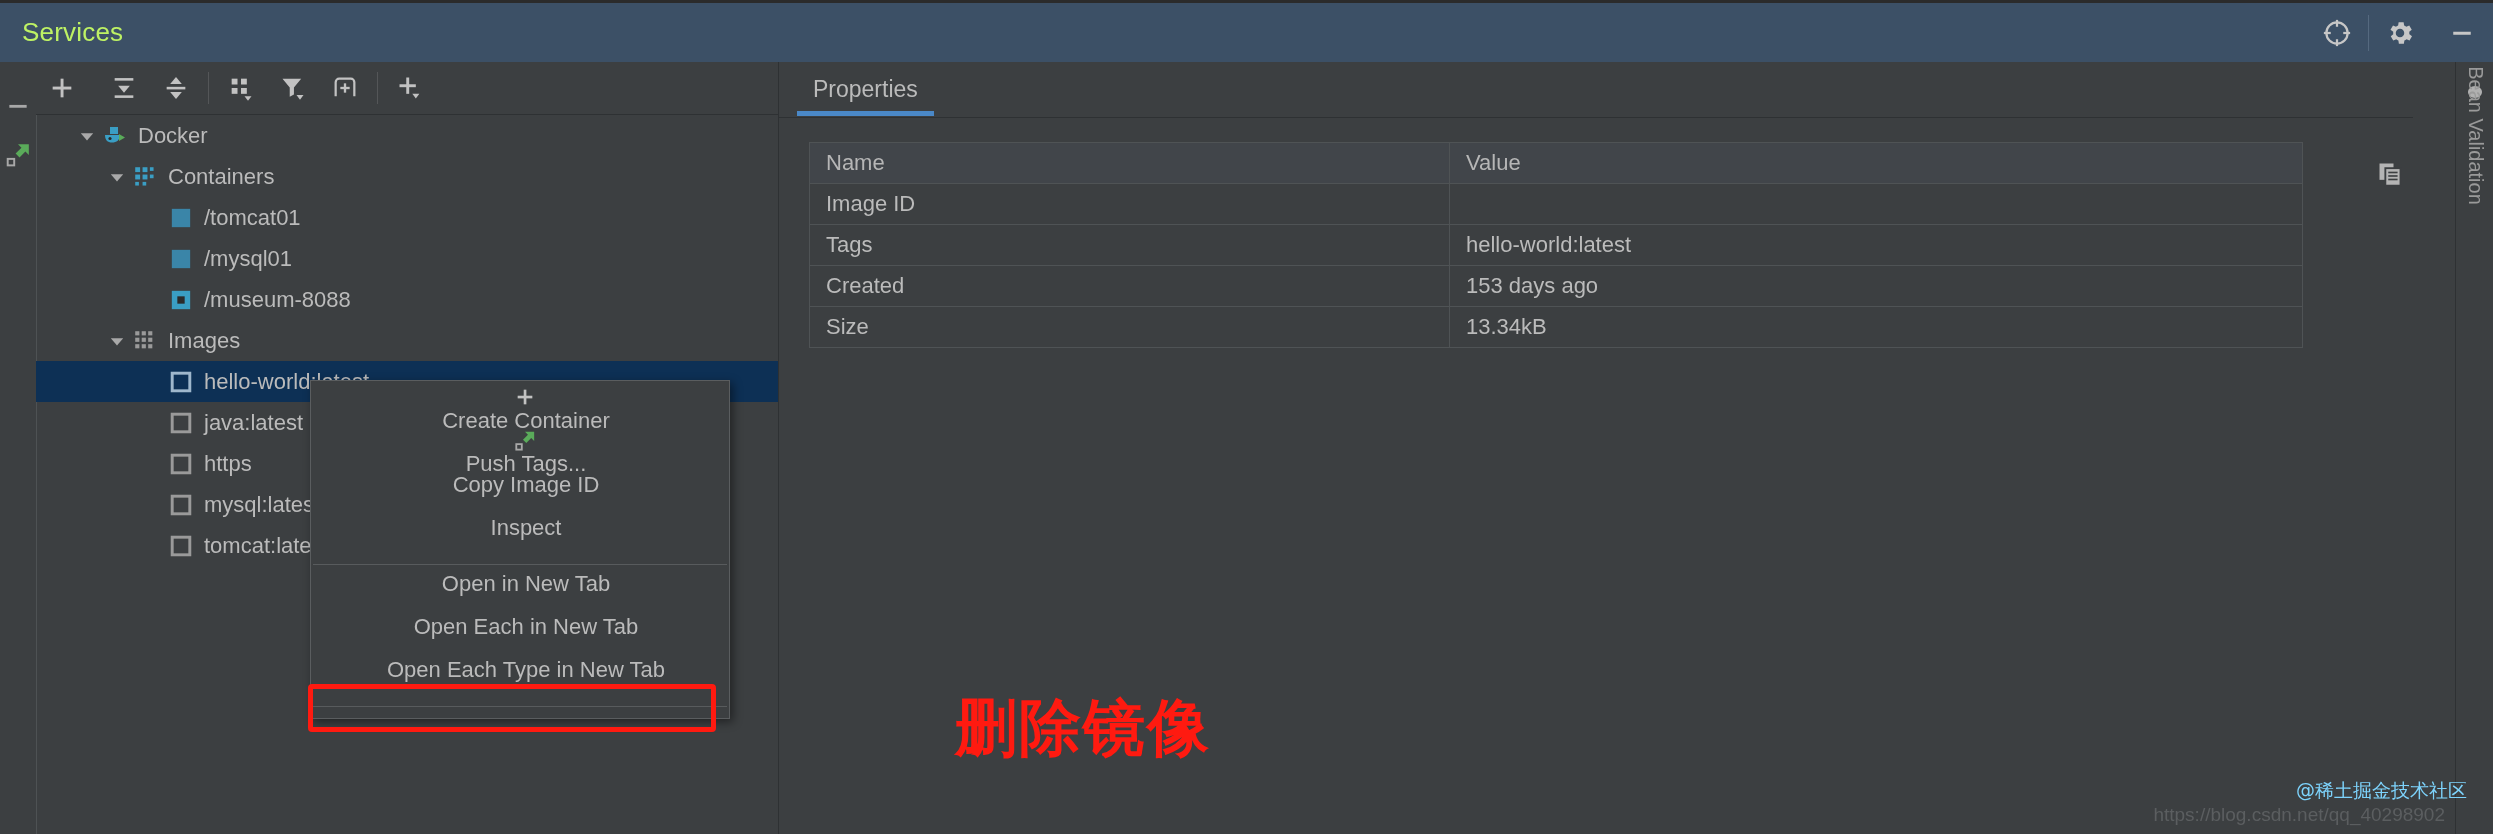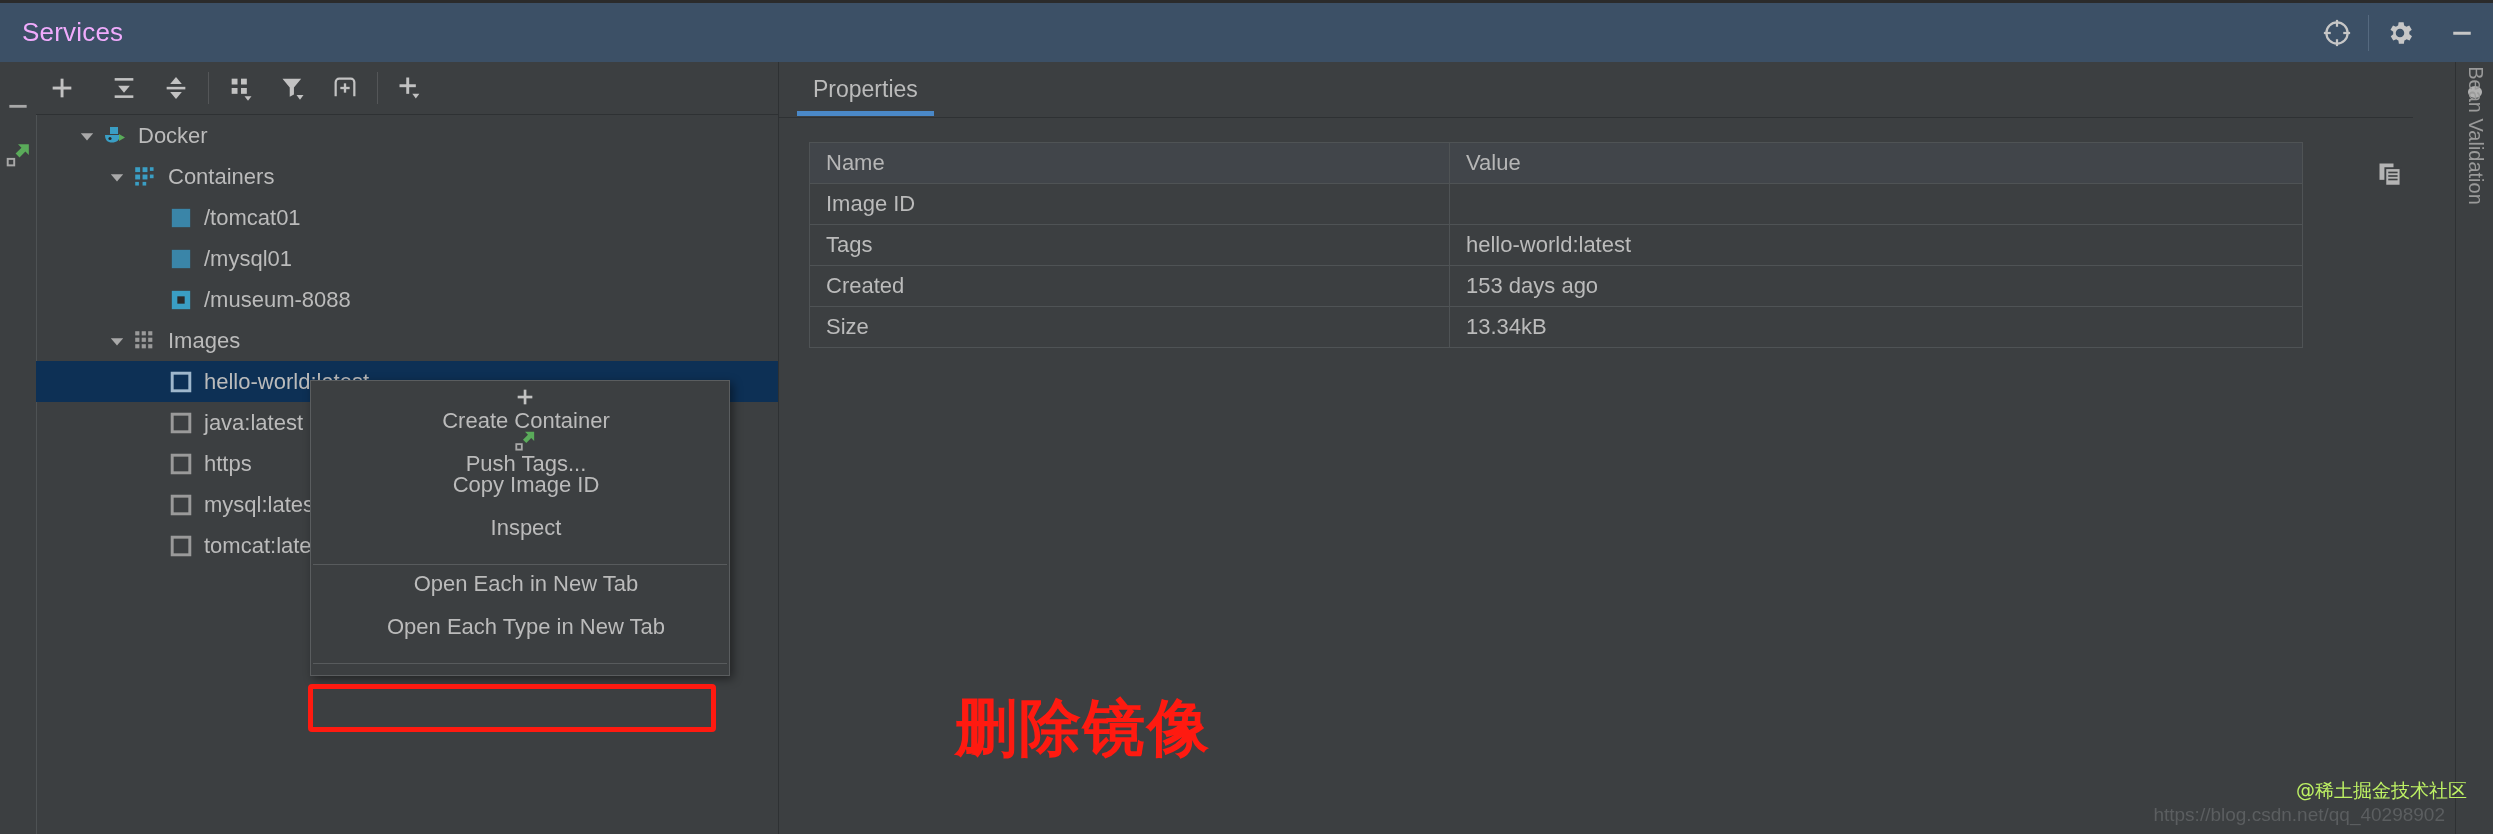--- a/index.html
+++ b/index.html
@@ -12,21 +12,21 @@
   body { position: relative; }
 
   
   .titlebar {
     position: absolute; left: 0; top: 0; width: 2493px; height: 62px;
     background: #3c5066;
     border-top: 3px solid #2b2b2b;
     display: flex; align-items: center;
   }
   .titlebar .title {
-    margin-left: 22px; font-size: 26px; color: #f0abfc; letter-spacing: .2px;
+    margin-left: 22px; font-size: 26px; color: #bef264; letter-spacing: .2px;
   }
   .titlebar .spacer { flex: 1; }
   .tb-icons { display: flex; align-items: center; height: 62px; }
   .tb-icon {
     width: 62px; height: 62px; display: flex; align-items: center; justify-content: center;
   }
   .tb-sep { width: 1px; height: 36px; background: #55697f; }
 
   
   .leftstrip {
@@ -139,21 +139,21 @@
   .rb-label {
     position: absolute; top: 62px; left: 50%; transform: translateX(-50%) rotate(90deg);
     transform-origin: center; white-space: nowrap;
     font-size: 20px; color: #9a9a9a;
   }
   .rb-icon { position: absolute; top: 22px; left: 50%; transform: translateX(-50%); }
 
   
   .wm1 {
     position: absolute; right: 26px; bottom: 30px;
-    font-size: 19px; color: #bef264; font-family: "DejaVu Sans", sans-serif;
+    font-size: 19px; color: #7dd3fc; font-family: "DejaVu Sans", sans-serif;
   }
   .wm2 {
     position: absolute; right: 48px; bottom: 8px;
     font-size: 19px; color: #5b5e60; font-family: "Liberation Sans", sans-serif;
   }
 </style>
 </head>
 <body>
 
 <div class="titlebar">
@@ -458,20 +458,24 @@
     <span class="mi-icon"></span>
     <span class="mi-label">Copy Image ID</span>
   </div>
   <div class="mi">
     <span class="mi-icon"></span>
     <span class="mi-label">Inspect</span>
   </div>
   <div class="mi-sep"></div>
   <div class="mi">
     <span class="mi-icon"></span>
+    <span class="mi-label">Open in New Tab</span>
+  </div>
+  <div class="mi">
+    <span class="mi-icon"></span>
     <span class="mi-label">Open Each in New Tab</span>
   </div>
   <div class="mi">
     <span class="mi-icon"></span>
     <span class="mi-label">Open Each Type in New Tab</span>
   </div>
   <div class="mi-sep"></div>
 </div>
 <div class="redbox"></div>
 

